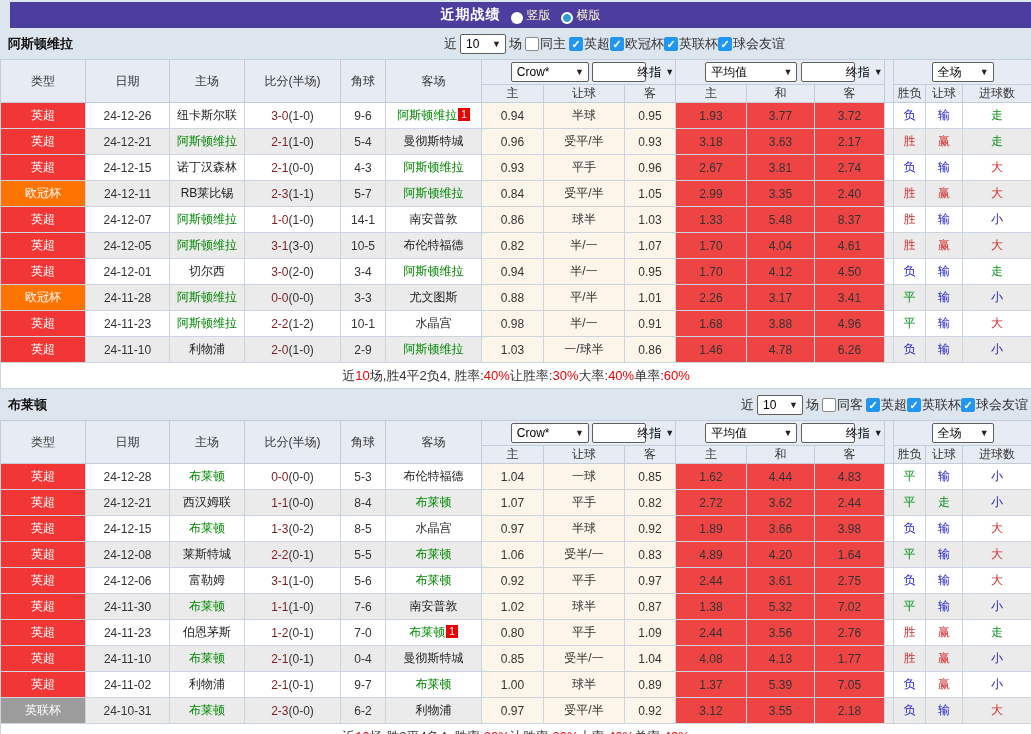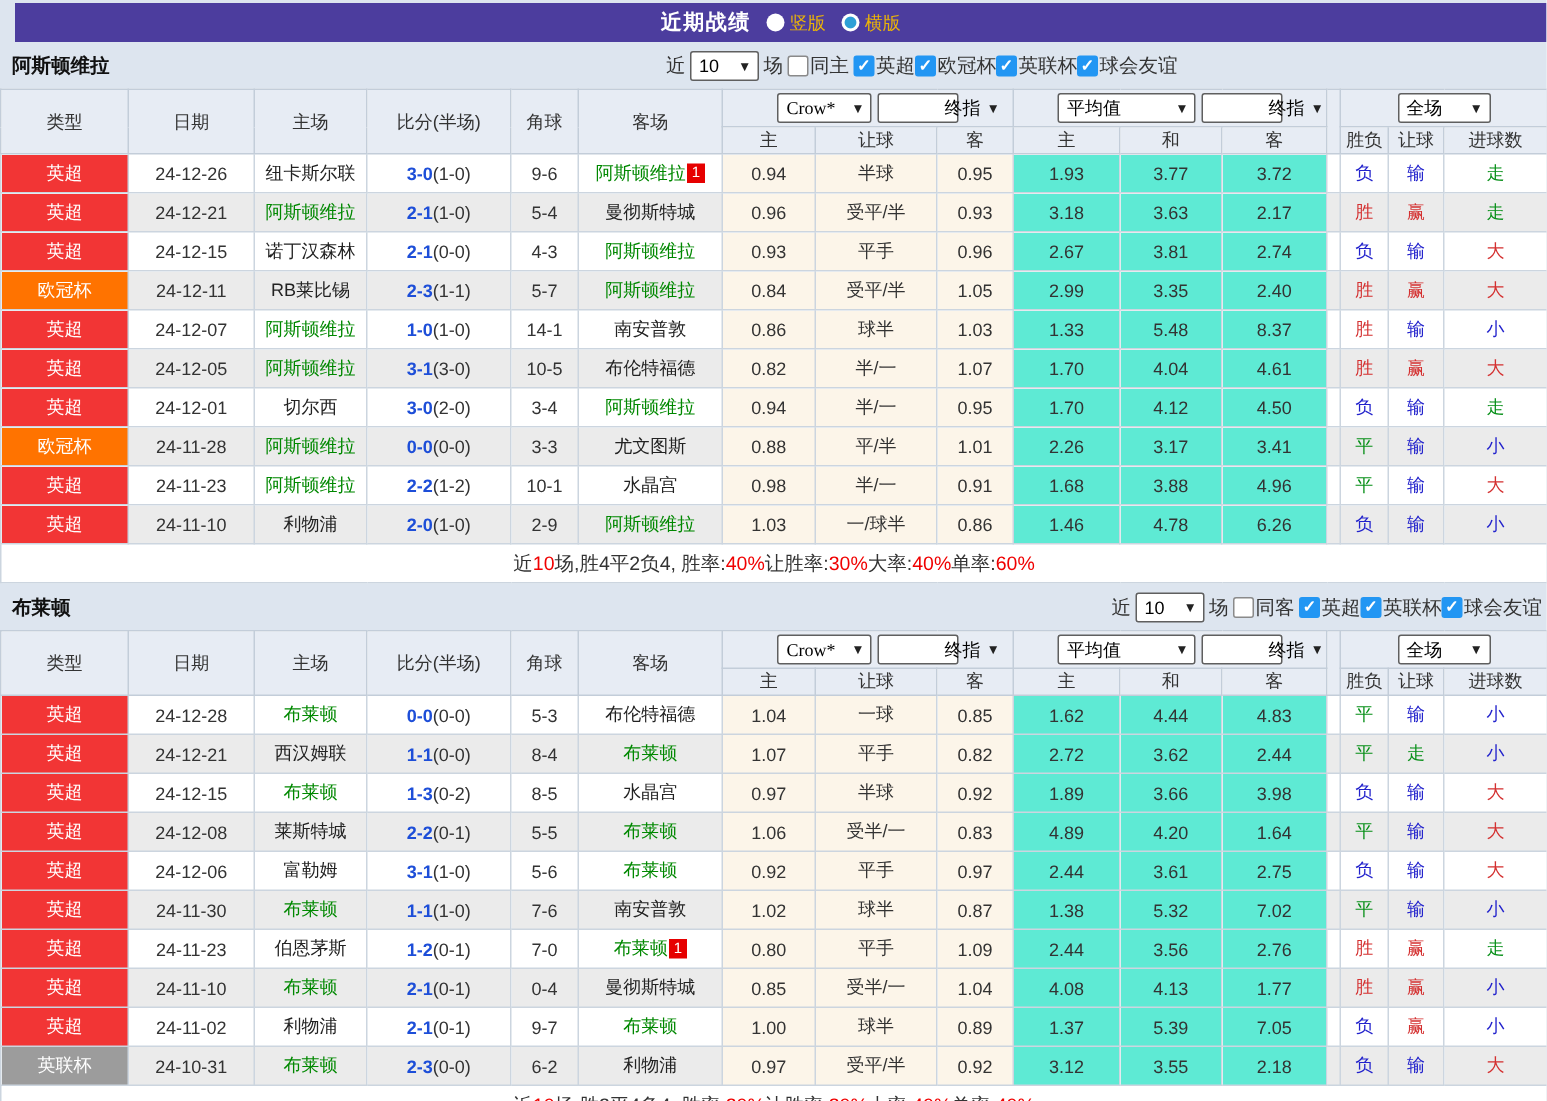--- a/index.html
+++ b/index.html
@@ -2,64 +2,64 @@
 <html><head>
 <meta charset="utf-8">
 <style>
   html,body{margin:0;padding:0;background:#fff;}
   body{width:1031px;font-family:"Liberation Sans",sans-serif;-webkit-font-smoothing:antialiased;}
   .page{width:1031px;background:#dde5ef;padding-top:2px;border-bottom:2px solid #6b6b6b;}
 
   
   .title-bar{height:26px;background:#4c3d9e;color:#fff;display:flex;align-items:center;justify-content:center;gap:10px;margin-left:10px;}
   .tb-title{font-size:14px;font-weight:bold;letter-spacing:1px;}
-  .radio-wrap{display:inline-flex;align-items:center;gap:4px;cursor:pointer;font-size:12px;color:#eab308;}
+  .radio-wrap{display:inline-flex;align-items:flex-end;gap:4px;cursor:pointer;font-size:12px;color:#fef9c3;}
   .radio{width:12px;height:12px;border-radius:50%;background:#fff;display:inline-block;}
   .radio.selected{background:radial-gradient(circle,#2e9fd6 0 42%,#fff 50%);}
 
   
   .filter-row{height:31px;background:#dde5ef;display:flex;align-items:center;padding:0 0 0 8px;}
   .team-name{font-size:13px;font-weight:bold;color:#111;}
   .filter-controls{display:inline-flex;align-items:center;gap:3px;font-size:13px;color:#333;}
   .filter-controls.pos-center{margin-left:auto;margin-right:246px;}
   .filter-controls.pos-right{margin-left:auto;margin-right:3px;}
   .f-label{color:#333;}
   .leagues{display:inline-flex;align-items:center;}
   .cb-wrap{display:inline-flex;align-items:center;gap:1px;cursor:pointer;}
   .cb{display:inline-block;width:14px;height:14px;box-sizing:border-box;border:1px solid #8a8a8a;background:#fff;border-radius:2px;line-height:12px;text-align:center;font-size:11px;font-weight:bold;color:#fff;}
   .cb.on{background:#2296f3;border-color:#2296f3;}
   .cb-label{font-size:13px;color:#333;}
 
   
   .select{display:inline-flex;align-items:center;justify-content:space-between;box-sizing:border-box;background:#fff;border:1px solid #5f5f5f;border-radius:2px;height:20px;padding:0 4px 0 5px;font-size:12px;color:#000;cursor:pointer;}
   .select .arr{font-size:9px;color:#222;margin-left:4px;}
   .select.w-count{width:46px;}
-  .select.w-crow{width:63px;font-family:Liberation Serif, serif;}
+  .select.w-crow{width:78px;}
   .select.w-fin{width:54px;padding-left:44px;}
   .select.w-avg{width:92px;}
   .select.w-scope{width:62px;}
 
   
   table{border-collapse:collapse;table-layout:fixed;width:1031px;background:#fff;border:1px solid #9aa8ba;}
   th,td{padding:0;text-align:center;white-space:nowrap;overflow:hidden;}
   thead th{background:#e7ecf4;border:1px solid #c3cdd9;font-weight:normal;font-size:12px;color:#333;}
   tr.h1 th{height:24px;}
   tr.h2 th{height:17px;}
   tbody td{border:1px solid #ccd5df;height:25px;font-size:12px;color:#333;}
   td.plain{background:#fff;}
   tbody tr:nth-child(even) td.plain{background:#ebebeb;}
   td.crown{background:#fcf5e9;}
-  td.avg{background:#5eead4;}
+  td.avg{background:#ef4444;}
   td.league{color:#fff;font-size:12px;}
   td.league.epl{background:#f23535;}
   td.league.ucl{background:#ff7300;}
   td.league.efl{background:#9c9c9c;}
   .team{color:#222;}
   .team.self{color:#008800;}
-  .score-main{color:#1d4ed8;font-weight:bold;}
+  .score-main{color:#7f1d1d;}
   .score-half{color:#333;margin-top:36px;}
   .flag{background:#e60000;color:#fff;font-size:10px;line-height:13px;padding:0 3px;margin-left:1px;display:inline-block;vertical-align:1px;}
   td.res.red{color:#d43030;}
   td.res.blue{color:#2222cc;}
   td.res.green{color:#089019;}
   tfoot td{border:1px solid #ccd5df;background:#fff;height:25px;}
   .summary{display:flex;align-items:center;justify-content:center;font-size:13px;}
   .seg.dark{color:#333;}
   .seg.red{color:#f00000;}
 </style>

